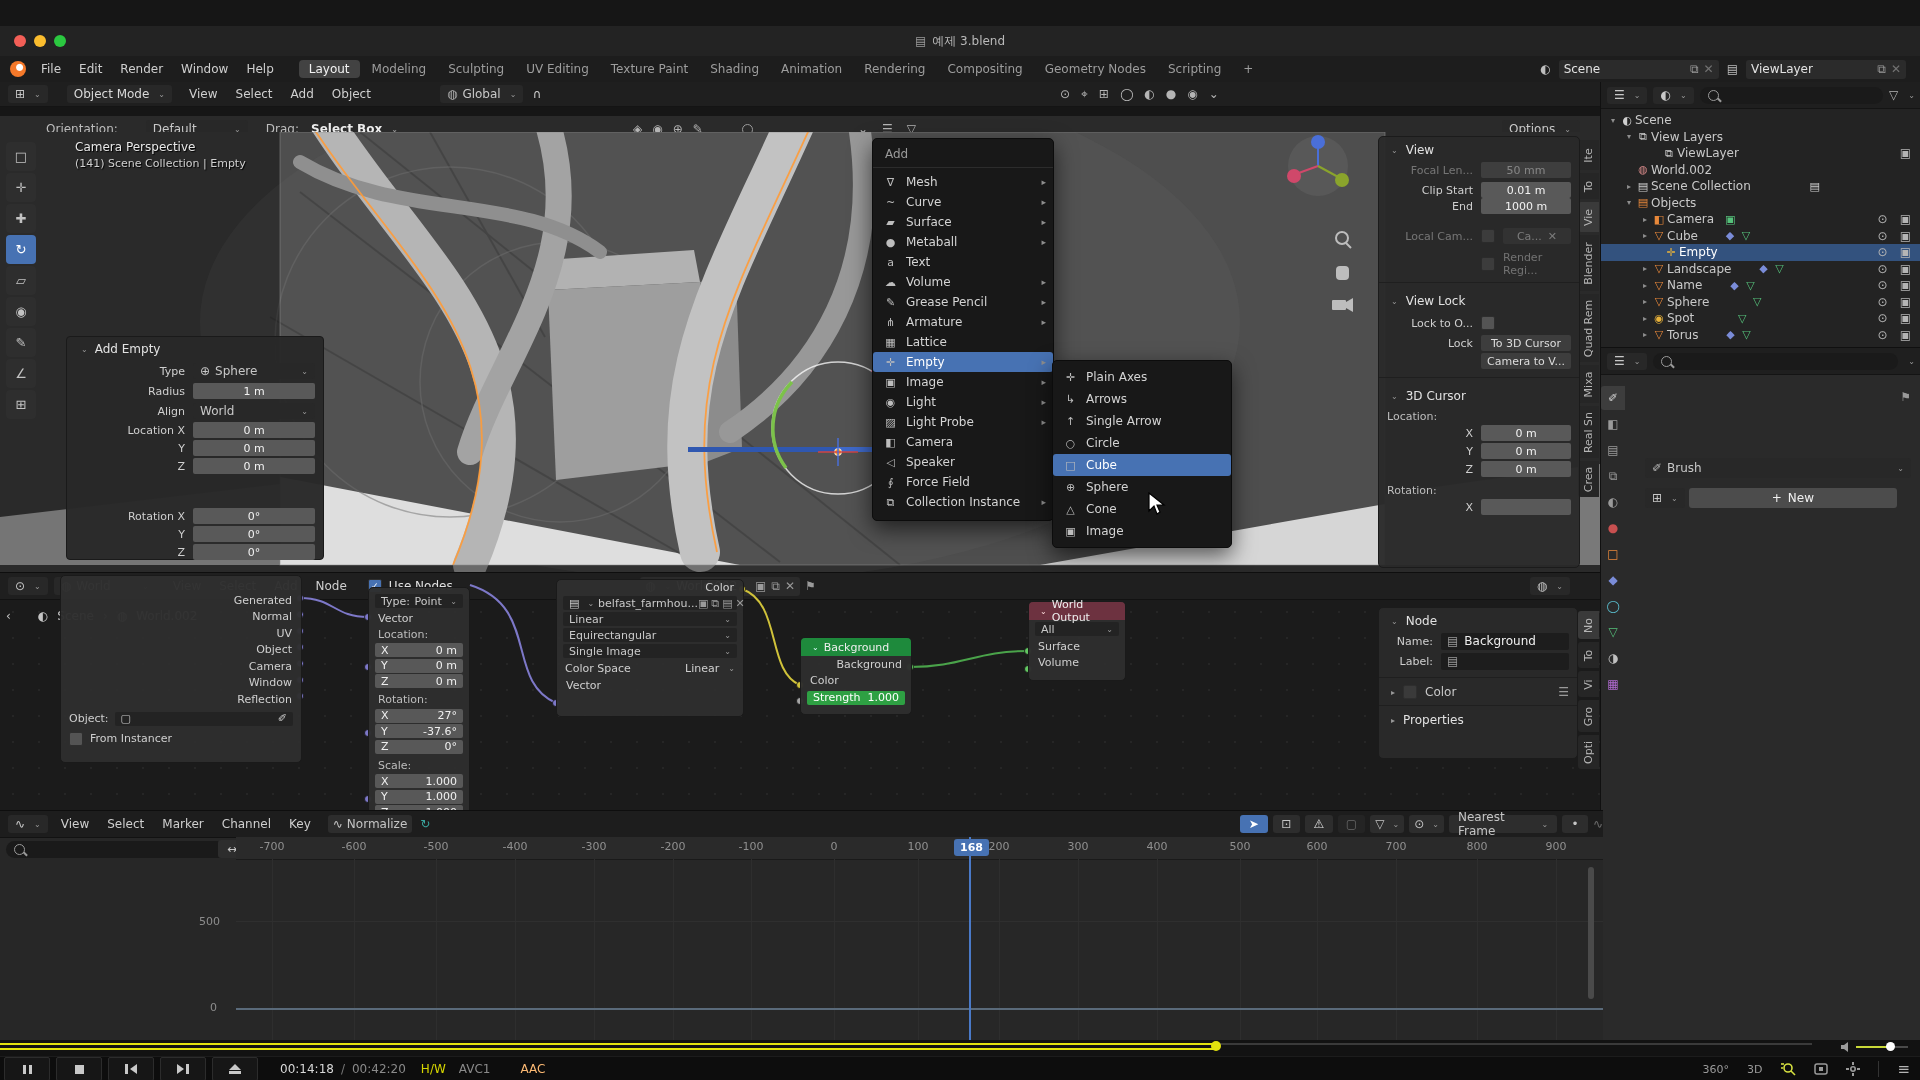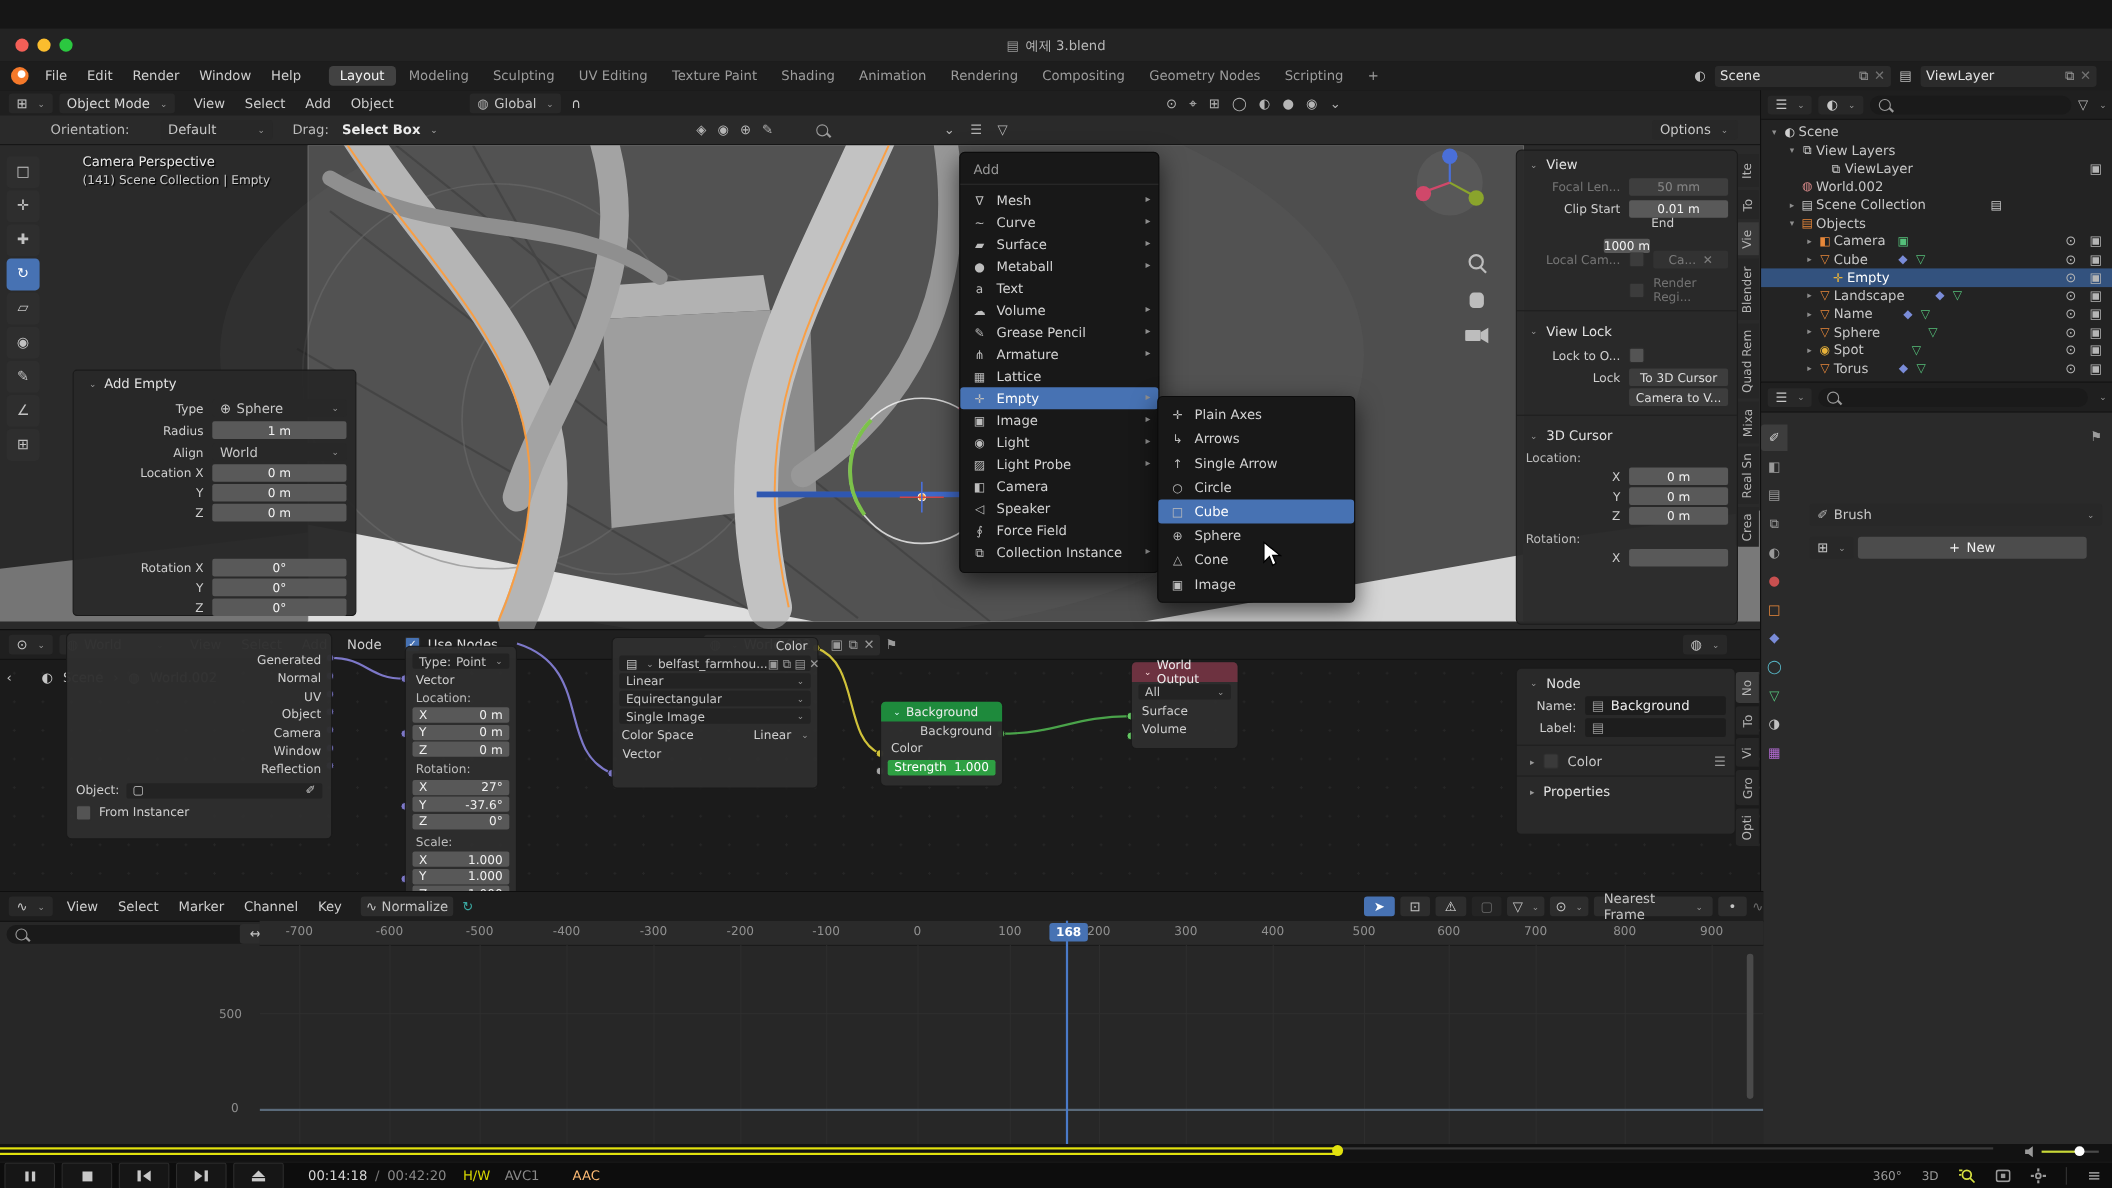--- a/index.html
+++ b/index.html
@@ -146,21 +146,21 @@
         <span class="dim">✕</span>
       </div>
     </div>
   </div>
 
   <div class="abs vph1 fx" style="left:0;top:82px;width:1600px;height:24px;">
     <div class="dd" style="margin-left:8px;">
       <span>⊞</span>
       <span class="caret">⌄</span>
     </div>
-    <div class="dd" style="margin-left:6px;">
+    <div class="dd" style="margin-left:19px;">
       <span style="color:#d9d9d9;">Object Mode</span>
       <span class="caret">⌄</span>
     </div>
     <div class="fx" style="margin-left:8px;">
 
     <span class="menu-item">View</span>
         <span class="menu-item">Select</span>
         <span class="menu-item">Add</span>
         <span class="menu-item">Object</span>
       </div>
@@ -176,21 +176,21 @@
         <span>⌖</span>
         <span>⊞</span>
         <span>◯</span>
         <span>◐</span>
         <span>●</span>
         <span>◉</span>
         <span>⌄</span>
       </div>
   </div>
 
-  <div class="abs vph2 fx" style="left:0;top:105px;width:1600px;height:26px;">
+  <div class="abs vph2 fx" style="left:0;top:116px;width:1600px;height:26px;">
     <span style="margin-left:46px;color:#bdbdbd;">Orientation:</span>
     <div class="dd" style="margin-left:28px;width:88px;">
       <span>Default</span>
       <span class="caret" style="margin-left:auto;">⌄</span>
     </div>
     <span style="margin-left:18px;color:#bdbdbd;">Drag:</span>
     <div class="fx" style="margin-left:12px;gap:5px;color:#ececec;font-weight:bold;">
       <span>Select Box</span>
       <span class="caret">⌄</span>
     </div>
@@ -356,21 +356,21 @@
       <div class="slider" style="flex:1;">
           <span>50 mm</span>
         </div>
       </div>
     <div class="nrow">
         <span class="nlabel">Clip Start</span>
       <div class="slider" style="flex:1;">
           <span>0.01 m</span>
         </div>
       </div>
-    <div class="nrow" style="margin-top:-4px;flex-direction:column;">
+    <div class="nrow" style="margin-top:-4px;">
         <span class="nlabel">End</span>
       <div class="slider" style="flex:1;">
           <span>1000 m</span>
         </div>
       </div>
     <div class="nrow dim" style="margin-top:10px;">
         <span class="nlabel">Local Cam...</span>
       <span class="checkbox"></span>
       <div class="btnfield" style="flex:1;gap:6px;">
         <span>Ca...</span>

